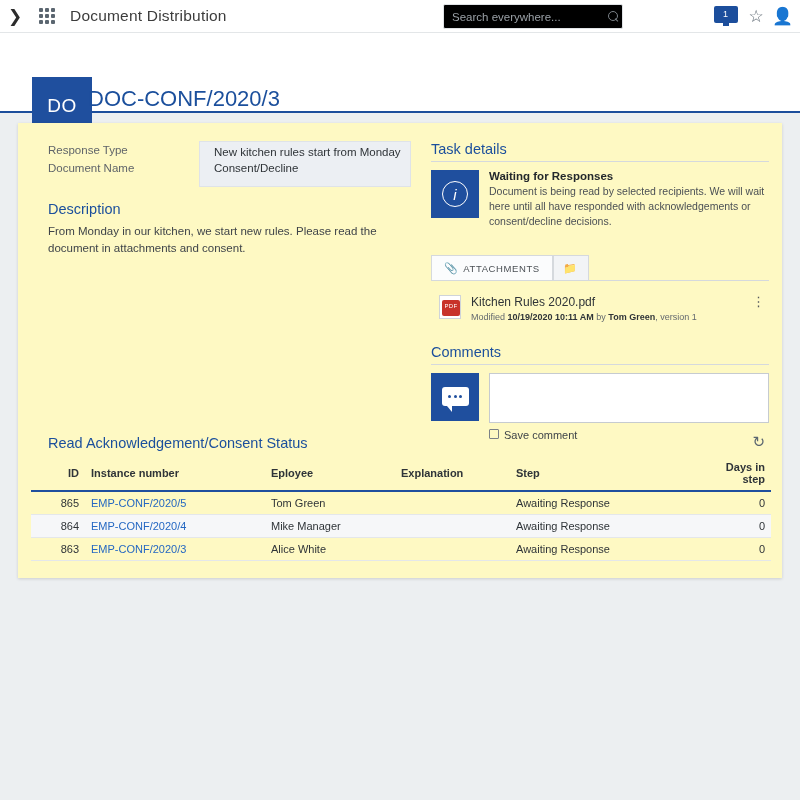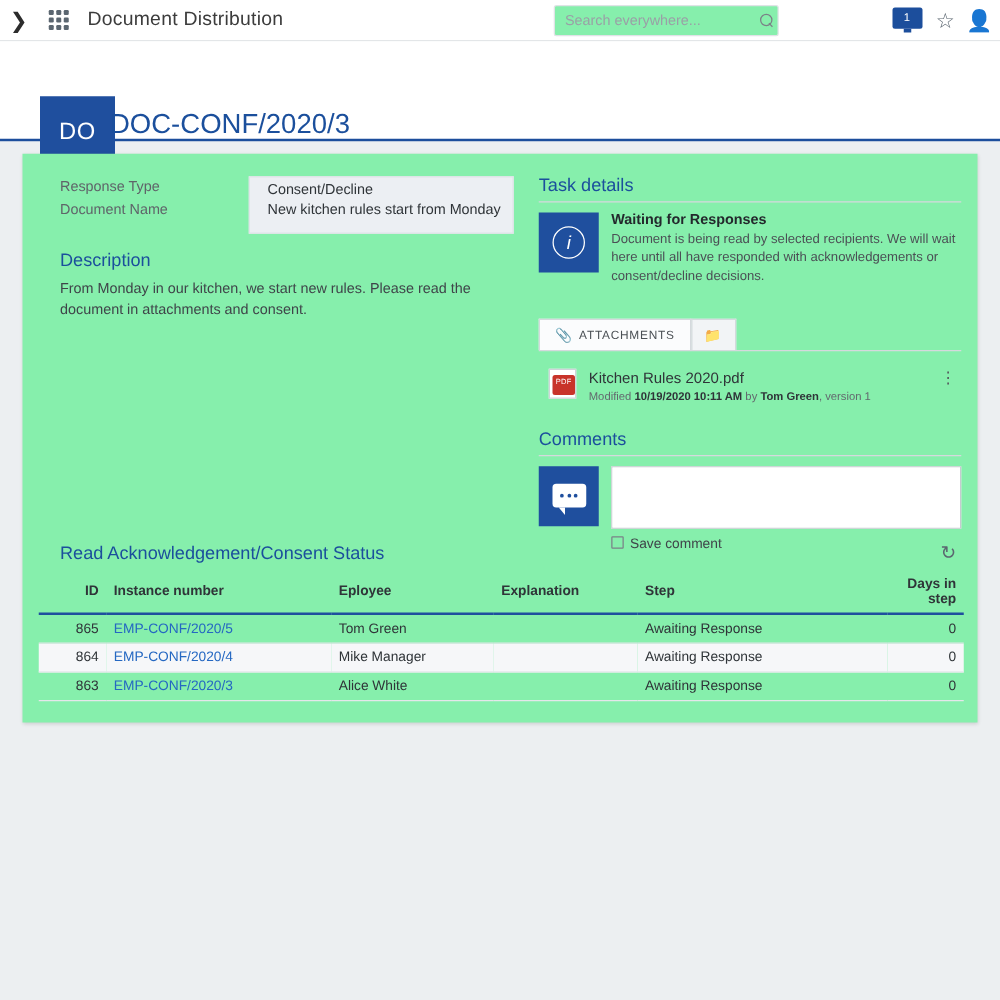--- a/index.html
+++ b/index.html
@@ -24,21 +24,21 @@
   .tb-grid {
     width: 34px; height: 33px; display: flex; align-items: center; justify-content: center;
   }
   .tb-grid .dots { display: grid; grid-template-columns: repeat(3, 4px); grid-gap: 2px; }
   .tb-grid .dots i { width: 4px; height: 4px; background: #5b6670; display: block; border-radius: 1px; }
   .tb-title {
     font-size: 15.5px; color: #3c3c3c; margin-left: 6px; letter-spacing: .2px;
   }
   .tb-search {
     position: absolute; left: 443px; top: 4px; width: 180px; height: 25px;
-    background: #86efac; border: 1px solid #e0e3e6; border-radius: 2px;
+    background: #000000; border: 1px solid #e0e3e6; border-radius: 2px;
     display: flex; align-items: center; padding: 0 6px;
   }
   .tb-search input {
     border: 0; background: transparent; outline: none; flex: 1;
     font-family: "Liberation Sans", sans-serif; font-size: 11.5px; color: #6d7378;
   }
   .tb-search input::placeholder { color: #9aa0a6; }
   .magnifier { width: 11px; height: 11px; position: relative; flex: none; }
   .magnifier::before {
     content: ""; position: absolute; left: 0; top: 0; width: 8px; height: 8px;
@@ -73,21 +73,21 @@
     position: absolute; left: 88px; top: 53px; font-size: 22px; color: #1b4f9c; font-weight: normal;
   }
   .actions { position: absolute; left: 118px; top: 90px; display: flex; gap: 16px; align-items: center; }
   .action { display: flex; align-items: center; gap: 5px; font-size: 12px; color: #3e4449; cursor: pointer; }
   .ic { color: #6a7177; font-size: 13px; line-height: 1; }
   .hdr-icons { position: absolute; right: 30px; top: 90px; display: flex; gap: 13px; color: #5b6670; font-size: 15px; }
 
   
   .card {
     position: absolute; left: 18px; top: 123px; width: 764px; height: 455px;
-    background: #86efac; box-shadow: 0 1px 3px rgba(0,0,0,.14);
+    background: #fef9c3; box-shadow: 0 1px 3px rgba(0,0,0,.14);
   }
 
   
   .left { position: absolute; left: 13px; top: 18px; width: 380px; }
   .field-row { display: flex; align-items: flex-start; font-size: 11.5px; color: #5a6066; }
   .field-label { width: 150px; padding: 3px 0 3px 17px; color: #5f6469; }
   .field-val-box {
     position: absolute; left: 168px; top: 0; width: 212px; height: 46px;
     background: #eceff3; border: 1px solid #dfe3e8;
   }
@@ -253,22 +253,22 @@
 
     <div class="left">
       <div class="left-fields">
         <div class="field-row">
           <div class="field-label">Response Type</div>
         </div>
         <div class="field-row">
           <div class="field-label">Document Name</div>
         </div>
         <div class="field-val-box">
+          <div class="field-val">New kitchen rules start from Monday</div>
           <div class="field-val">Consent/Decline</div>
-          <div class="field-val">New kitchen rules start from Monday</div>
         </div>
       </div>
 
       <h3 class="desc-title">Description</h3>
       <div class="desc-body">From Monday in our kitchen, we start new rules. Please read the document in attachments and consent.</div>
     </div>
 
     <div class="right">
       <h3 class="sec-title">Task details</h3>
       <div class="sec-rule"></div>

